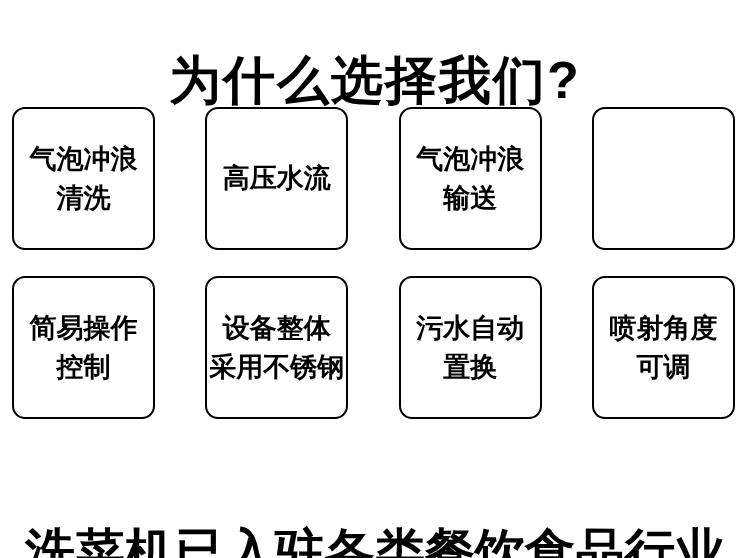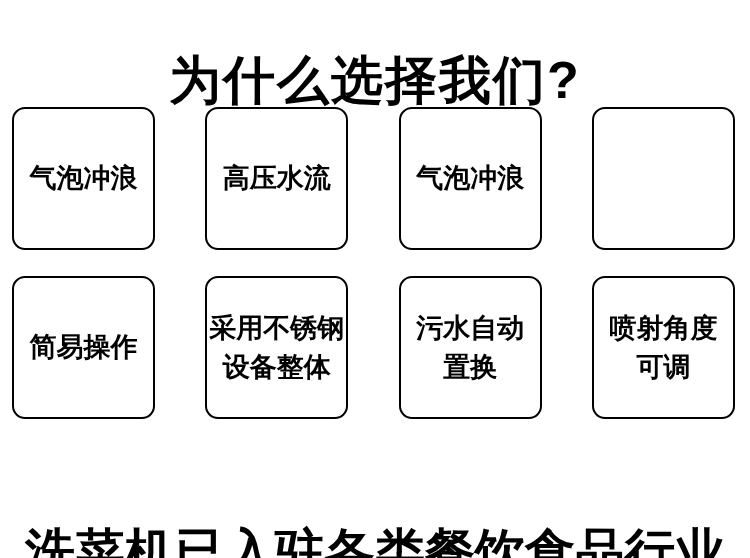--- a/index.html
+++ b/index.html
@@ -70,38 +70,41 @@
   }
 </style>
 </head>
 <body>
 
 <h1 class="page-title">为什么选择我们?</h1>
 
 <div class="feature-row row-1">
   <div class="feature-card">
     <div class="feature-line">气泡冲浪</div>
+    <div class="feature-line">清洗</div>
   </div>
   <div class="feature-card">
     <div class="feature-line">高压水流</div>
   </div>
   <div class="feature-card">
     <div class="feature-line">气泡冲浪</div>
+    <div class="feature-line">输送</div>
   </div>
   <div class="feature-card">
   </div>
 </div>
 
 <div class="feature-row row-2">
   <div class="feature-card">
     <div class="feature-line">简易操作</div>
+    <div class="feature-line">控制</div>
   </div>
   <div class="feature-card">
+    <div class="feature-line">设备整体</div>
     <div class="feature-line">采用不锈钢</div>
-    <div class="feature-line">设备整体</div>
   </div>
   <div class="feature-card">
     <div class="feature-line">污水自动</div>
     <div class="feature-line">置换</div>
   </div>
   <div class="feature-card">
     <div class="feature-line">喷射角度</div>
     <div class="feature-line">可调</div>
   </div>
 </div>

